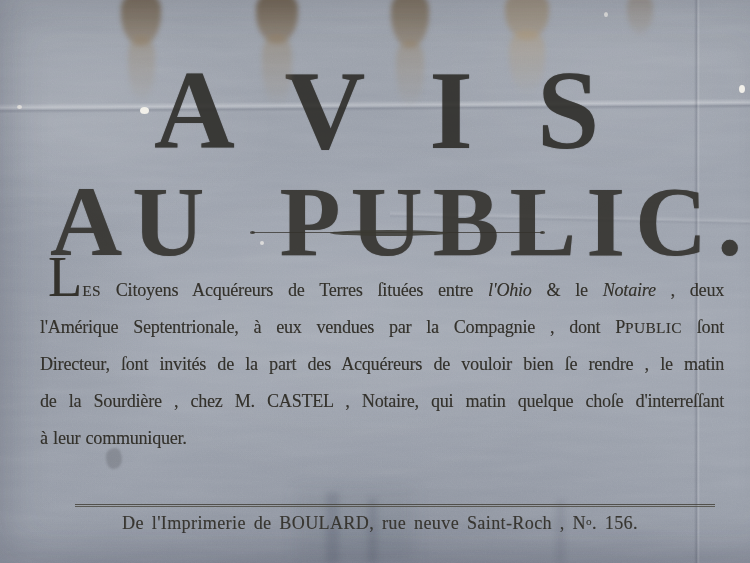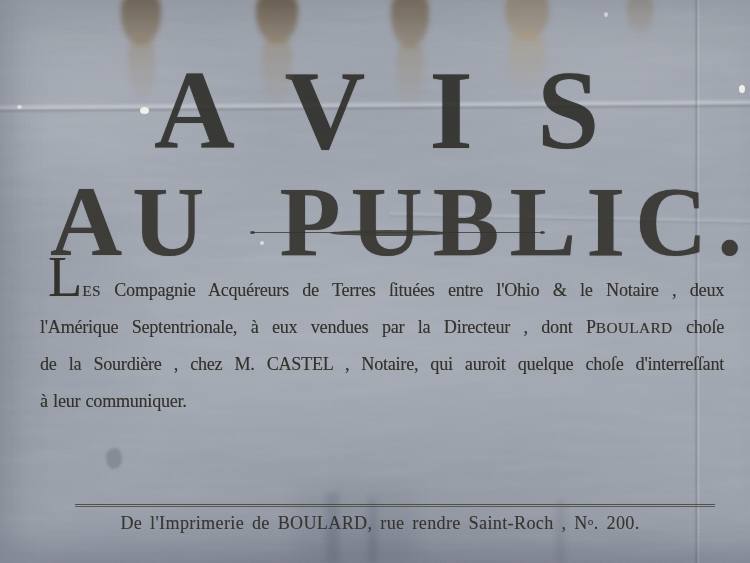--- a/index.html
+++ b/index.html
@@ -44,21 +44,21 @@
   .bodytext{
     position:absolute; left:40px; top:262px; width:684px; padding-top:10px;
     font-size:18px; line-height:37px; letter-spacing:-0.2px; word-spacing:1px;
     color:#34322c; text-shadow:.3px .3px .5px rgba(47,45,40,.4);
   }
   .bline{text-align:justify; text-align-last:justify; height:37px;}
   .bline.left{text-align:left; text-align-last:left;}
   .bline.indent{padding-left:8px;}
   .seg-initial{font-size:56px; line-height:0; letter-spacing:0;}
   .seg-sc{font-size:.85em; letter-spacing:.4px;}
-  .seg-i{}
+  .seg-i{font-style:italic;}
   .seg-sup{font-size:.62em; vertical-align:.4em;}
 
   
   .imprint-rule{
     position:absolute; left:75px; top:504px; width:640px; height:4px;
     background:repeating-linear-gradient(180deg, #44423c 0 1.4px, rgba(160,160,150,.25) 1.4px 2.2px, #504e46 2.2px 3.4px, transparent 3.4px 4px);
     opacity:.85;
   }
   .imprint{
     position:absolute; left:0; top:513px; width:750px; text-align:center;
@@ -134,28 +134,29 @@
   <h1 class="title2">AU PUBLIC.</h1>
 
   <div class="divider">
     <div class="rule"></div>
     <div class="lens"></div>
     <div class="tip-l"></div>
     <div class="tip-r"></div>
   </div>
 
   <div class="bodytext">
-    <div class="bline indent"><span class="seg-initial">L</span><span class="seg-sc">ES</span><span> Compagnie Acquéreurs de Terres ſituées entre </span><span class="seg-i">l'Ohio</span><span> &amp; le </span><span class="seg-i">Notaire</span><span> , deux</span></div>
-    <div class="bline"><span>l'Amérique Septentrionale, à eux vendues par la Directeur , dont P</span><span class="seg-sc">BOULARD</span><span> choſe</span></div>
-    <div class="bline"><span>de la Sourdière , chez M. CASTEL , Notaire, qui auroit quelque choſe d'interreſſant</span></div>
+    <div class="bline indent"><span class="seg-initial">L</span><span class="seg-sc">ES</span><span> Citoyens Acquéreurs de Terres ſituées entre </span><span class="seg-i">l'Ohio</span><span> &amp; le </span><span class="seg-i">Notaire</span><span> , deux</span></div>
+    <div class="bline"><span>l'Amérique Septentrionale, à eux vendues par la Compagnie , dont P</span><span class="seg-sc">PUBLIC</span><span> ſont</span></div>
+    <div class="bline"><span>Directeur, ſont invités de la part des Acquéreurs de vouloir bien ſe rendre , le matin</span></div>
+    <div class="bline"><span>de la Sourdière , chez M. CASTEL , Notaire, qui matin quelque choſe d'interreſſant</span></div>
     <div class="bline left"><span>à leur communiquer.</span></div>
   </div>
 
   <div class="imprint-rule"></div>
-  <div class="imprint"><span>De l'Imprimerie de BOULARD, rue rendre Saint-Roch , N</span><span class="seg-sup">o</span><span>. 200.</span></div>
+  <div class="imprint"><span>De l'Imprimerie de BOULARD, rue neuve Saint-Roch , N</span><span class="seg-sup">o</span><span>. 156.</span></div>
 
   <div class="tape t1h"></div>
   <div class="tape t1t"></div>
   <div class="tape t2h"></div>
   <div class="tape t2t"></div>
   <div class="tape t3h"></div>
   <div class="tape t3t"></div>
   <div class="tape t4h"></div>
   <div class="tape t4t"></div>
   <div class="tape t5h"></div>

